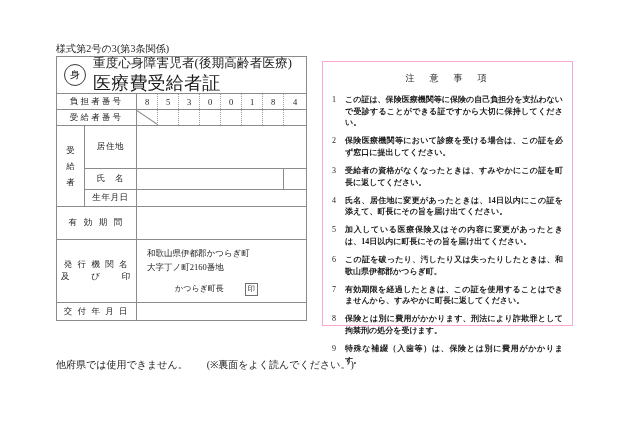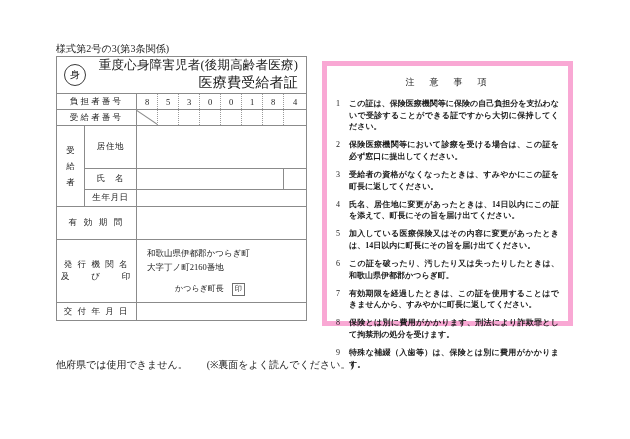--- a/index.html
+++ b/index.html
@@ -71,31 +71,31 @@
     border-radius: 50%;
     display: flex;
     align-items: center;
     justify-content: center;
     font-size: 10px;
     line-height: 1;
     color: #1a1a1a;
   }
   .title-text {
     flex: 1;
-    text-align: right;
+    text-align: left;
     padding-right: 8px;
   }
   .title-line1 {
     font-size: 12.5px;
     line-height: 1.25;
     letter-spacing: 0.2px;
     white-space: nowrap;
   }
   .title-line2 {
-    font-size: 14px;
+    font-size: 18px;
     line-height: 1.25;
     letter-spacing: 0.2px;
   }
 
   
   .lbl {
     text-align: center;
     font-size: 8.5px;
     letter-spacing: 2.2px;
     padding: 0 2px !important;
@@ -142,21 +142,21 @@
     padding: 6px 0 5px 10px !important;
     font-size: 8px;
     line-height: 1.6;
     text-align: left;
   }
   .issuer-sign {
     margin-top: 8px;
     padding-left: 28px;
     display: flex;
     align-items: center;
-    gap: 8px;
+    gap: 21px;
     font-size: 8px;
   }
   .seal-box {
     width: 11px;
     height: 11px;
     border: 1px solid #6f6f6f;
     display: flex;
     align-items: center;
     justify-content: center;
     font-size: 7.5px;
@@ -174,21 +174,21 @@
   }
   #left-footnote .gap { display: inline-block; width: 14px; }
 
   
   #right-card {
     position: absolute;
     left: 322px;
     top: 61px;
     width: 251px;
     height: 265px;
-    border: 5px solid #f9a8d4;
+    border: 1px solid #f9a8d4;
     background: #fff;
     box-sizing: border-box;
     padding: 10px 9px 6px 9px;
   }
   #notes-title {
     text-align: center;
     font-size: 9px;
     letter-spacing: 3px;
     margin-bottom: 9px;
     color: #1a1a1a;

